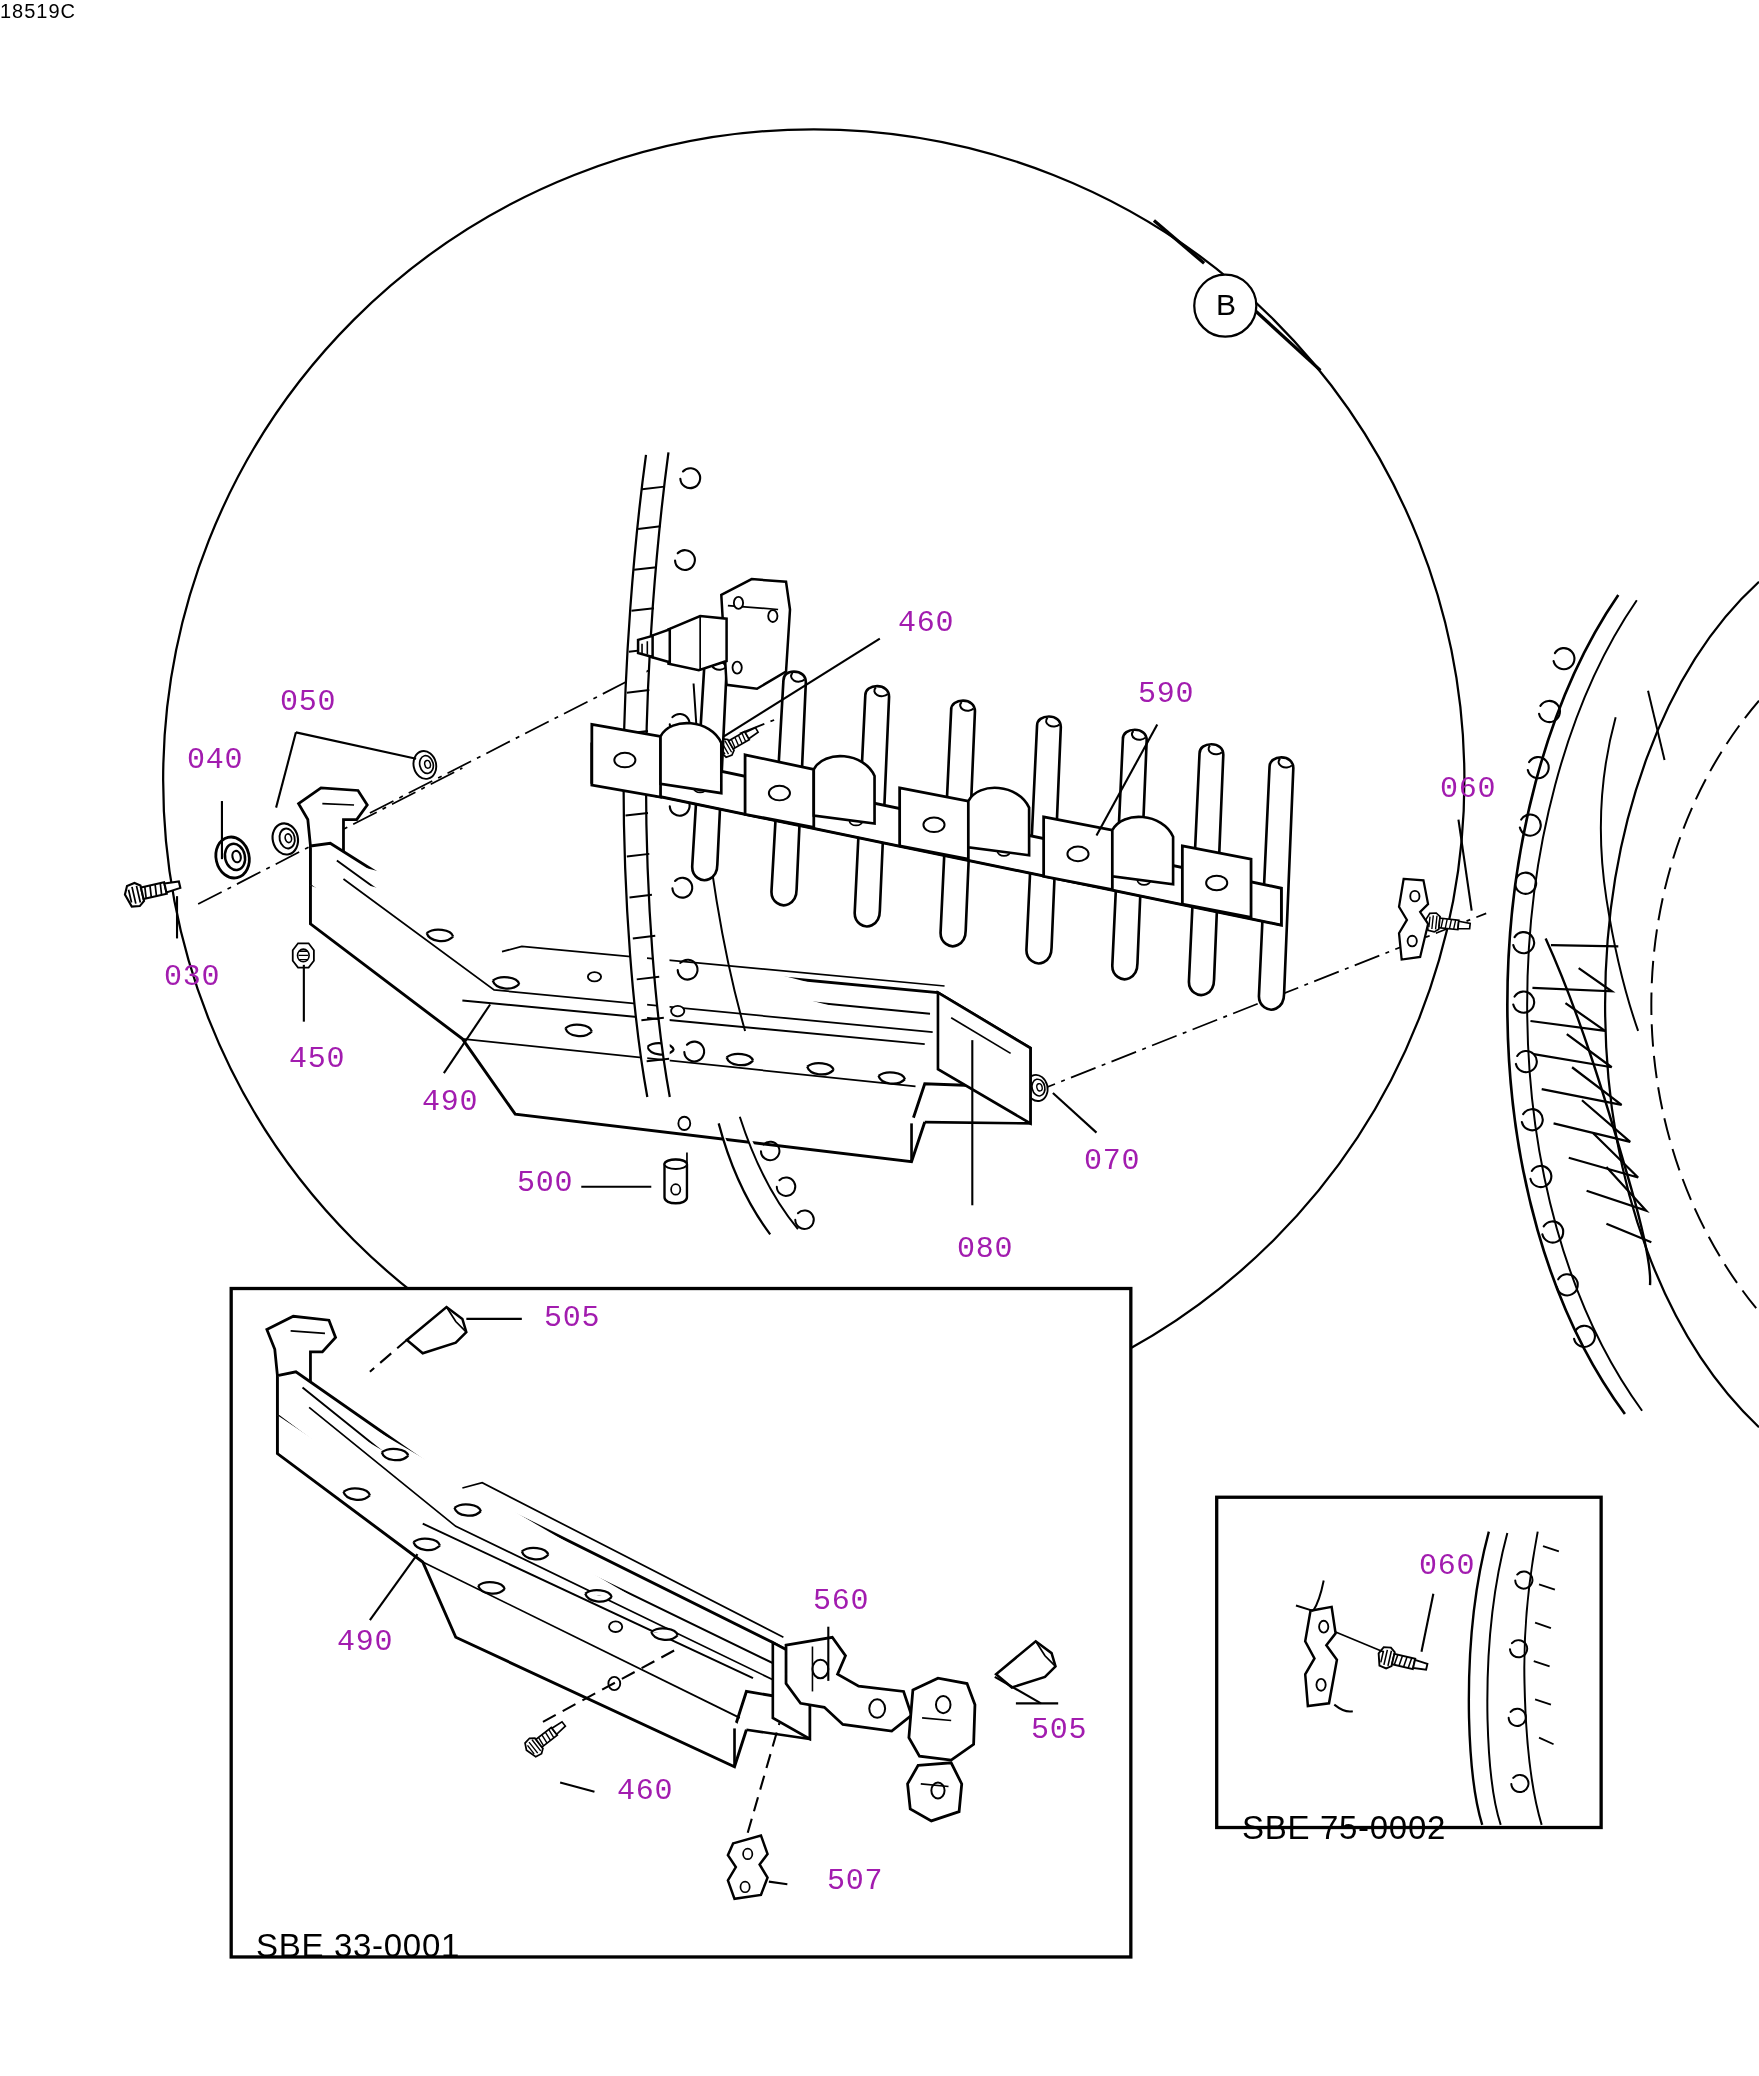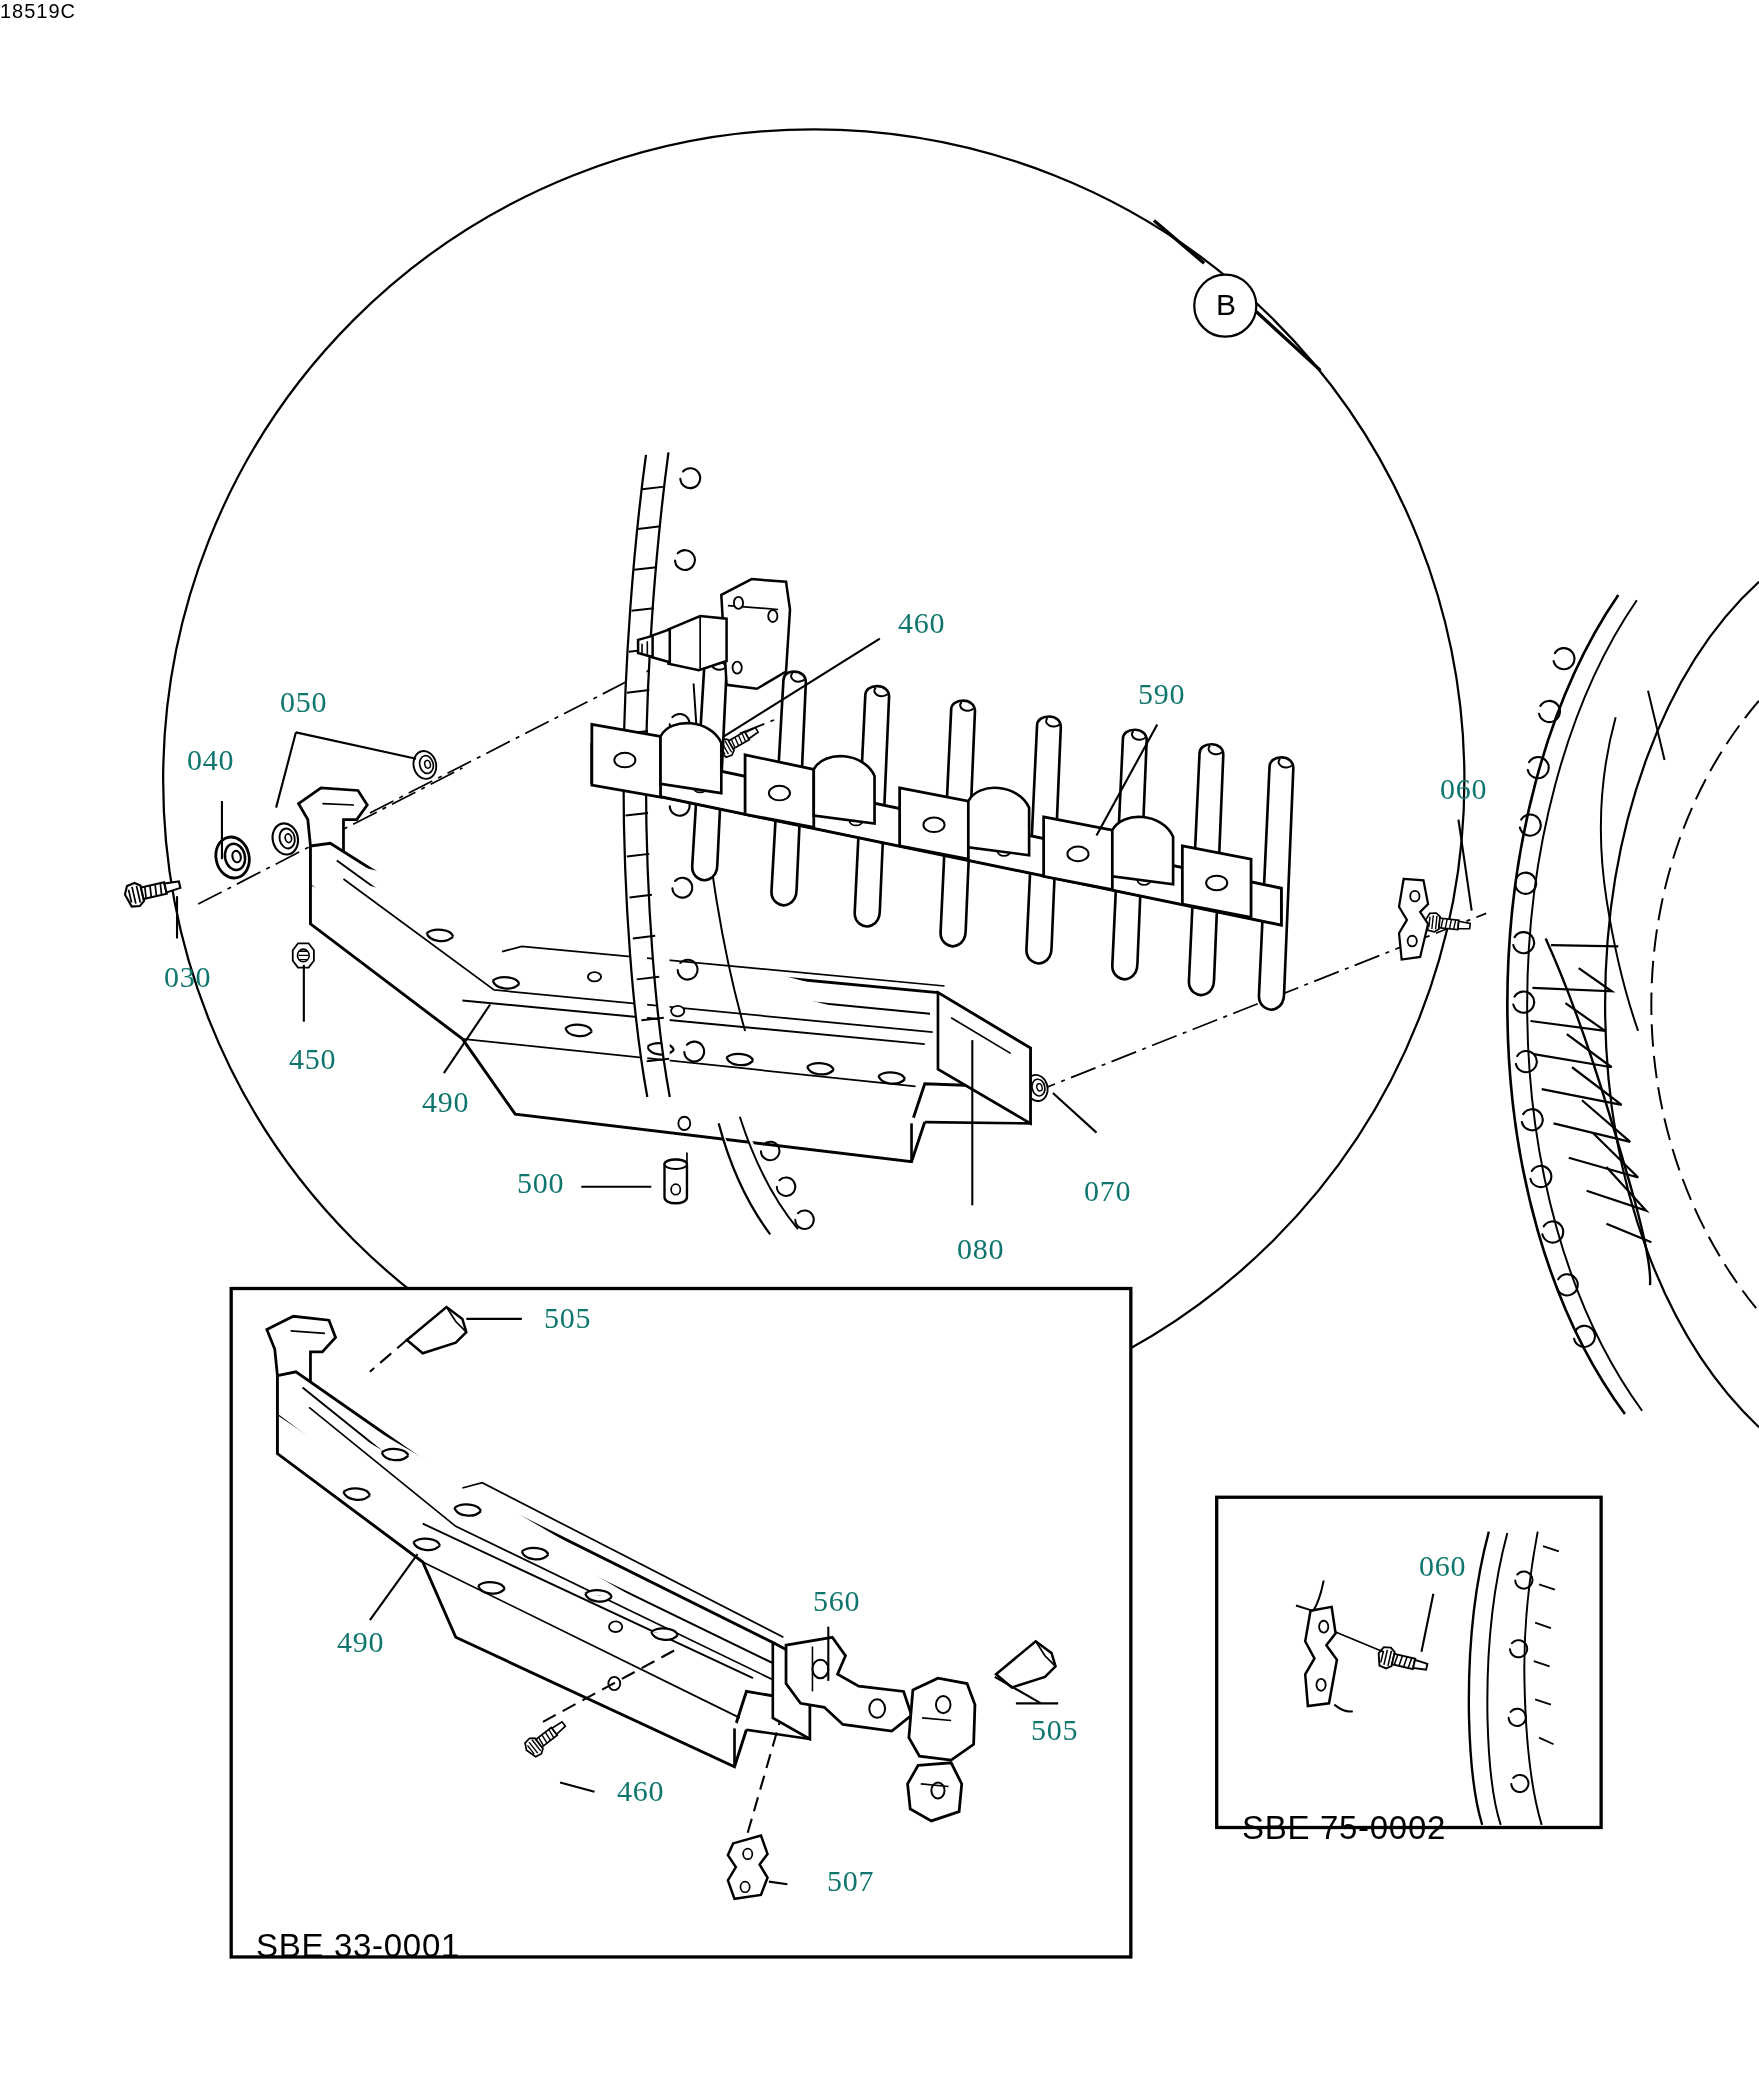--- a/index.html
+++ b/index.html
@@ -7,25 +7,25 @@
   body{font-family:"Liberation Sans", sans-serif;}
   #sheet{
     position:relative;
     width:1759px;height:2077px;
     background:#fff;
     overflow:hidden;
   }
   #artboard{position:absolute;left:0;top:0;width:1759px;height:2077px;}
   .lbl{
     position:absolute;
-    font-family:Liberation Serif, serif;
+    font-family:Liberation Mono, monospace;
     font-size:30px;
     font-weight:400;
     letter-spacing:0.7px;
-    color:#0f766e;
+    color:#a21caf;
     white-space:nowrap;
     line-height:1;
   }
   .lbl-code{font-size:20px;letter-spacing:1px;}
   .lbl-sheet{
     position:absolute;
     font-family:"Liberation Sans", sans-serif;
     font-size:33px;
     letter-spacing:0.7px;
     color:#000;
@@ -489,21 +489,21 @@
 
   <div class="lbl" style="left:164px;top:962px;">030</div>
   <div class="lbl" style="left:187px;top:745px;">040</div>
   <div class="lbl" style="left:280px;top:687px;">050</div>
   <div class="lbl" style="left:289px;top:1044px;">450</div>
   <div class="lbl" style="left:898px;top:608px;">460</div>
   <div class="lbl" style="left:422px;top:1087px;">490</div>
   <div class="lbl" style="left:517px;top:1168px;">500</div>
   <div class="lbl" style="left:1138px;top:679px;text-align:center;">590</div>
   <div class="lbl" style="left:1440px;top:774px;">060</div>
-  <div class="lbl" style="left:1084px;top:1176px;text-align:center;">070</div>
+  <div class="lbl" style="left:1084px;top:1146px;text-align:center;">070</div>
   <div class="lbl" style="left:957px;top:1218px;margin-top:16px;">080</div>
 
   <div class="lbl" style="left:544px;top:1303px;">505</div>
   <div class="lbl" style="left:337px;top:1627px;">490</div>
   <div class="lbl" style="left:813px;top:1586px;">560</div>
   <div class="lbl" style="left:1031px;top:1715px;">505</div>
   <div class="lbl" style="left:617px;top:1776px;">460</div>
   <div class="lbl" style="left:827px;top:1866px;">507</div>
   <div class="lbl-sheet" style="left:256px;top:1895px;">SBE 33-0001</div>
 

